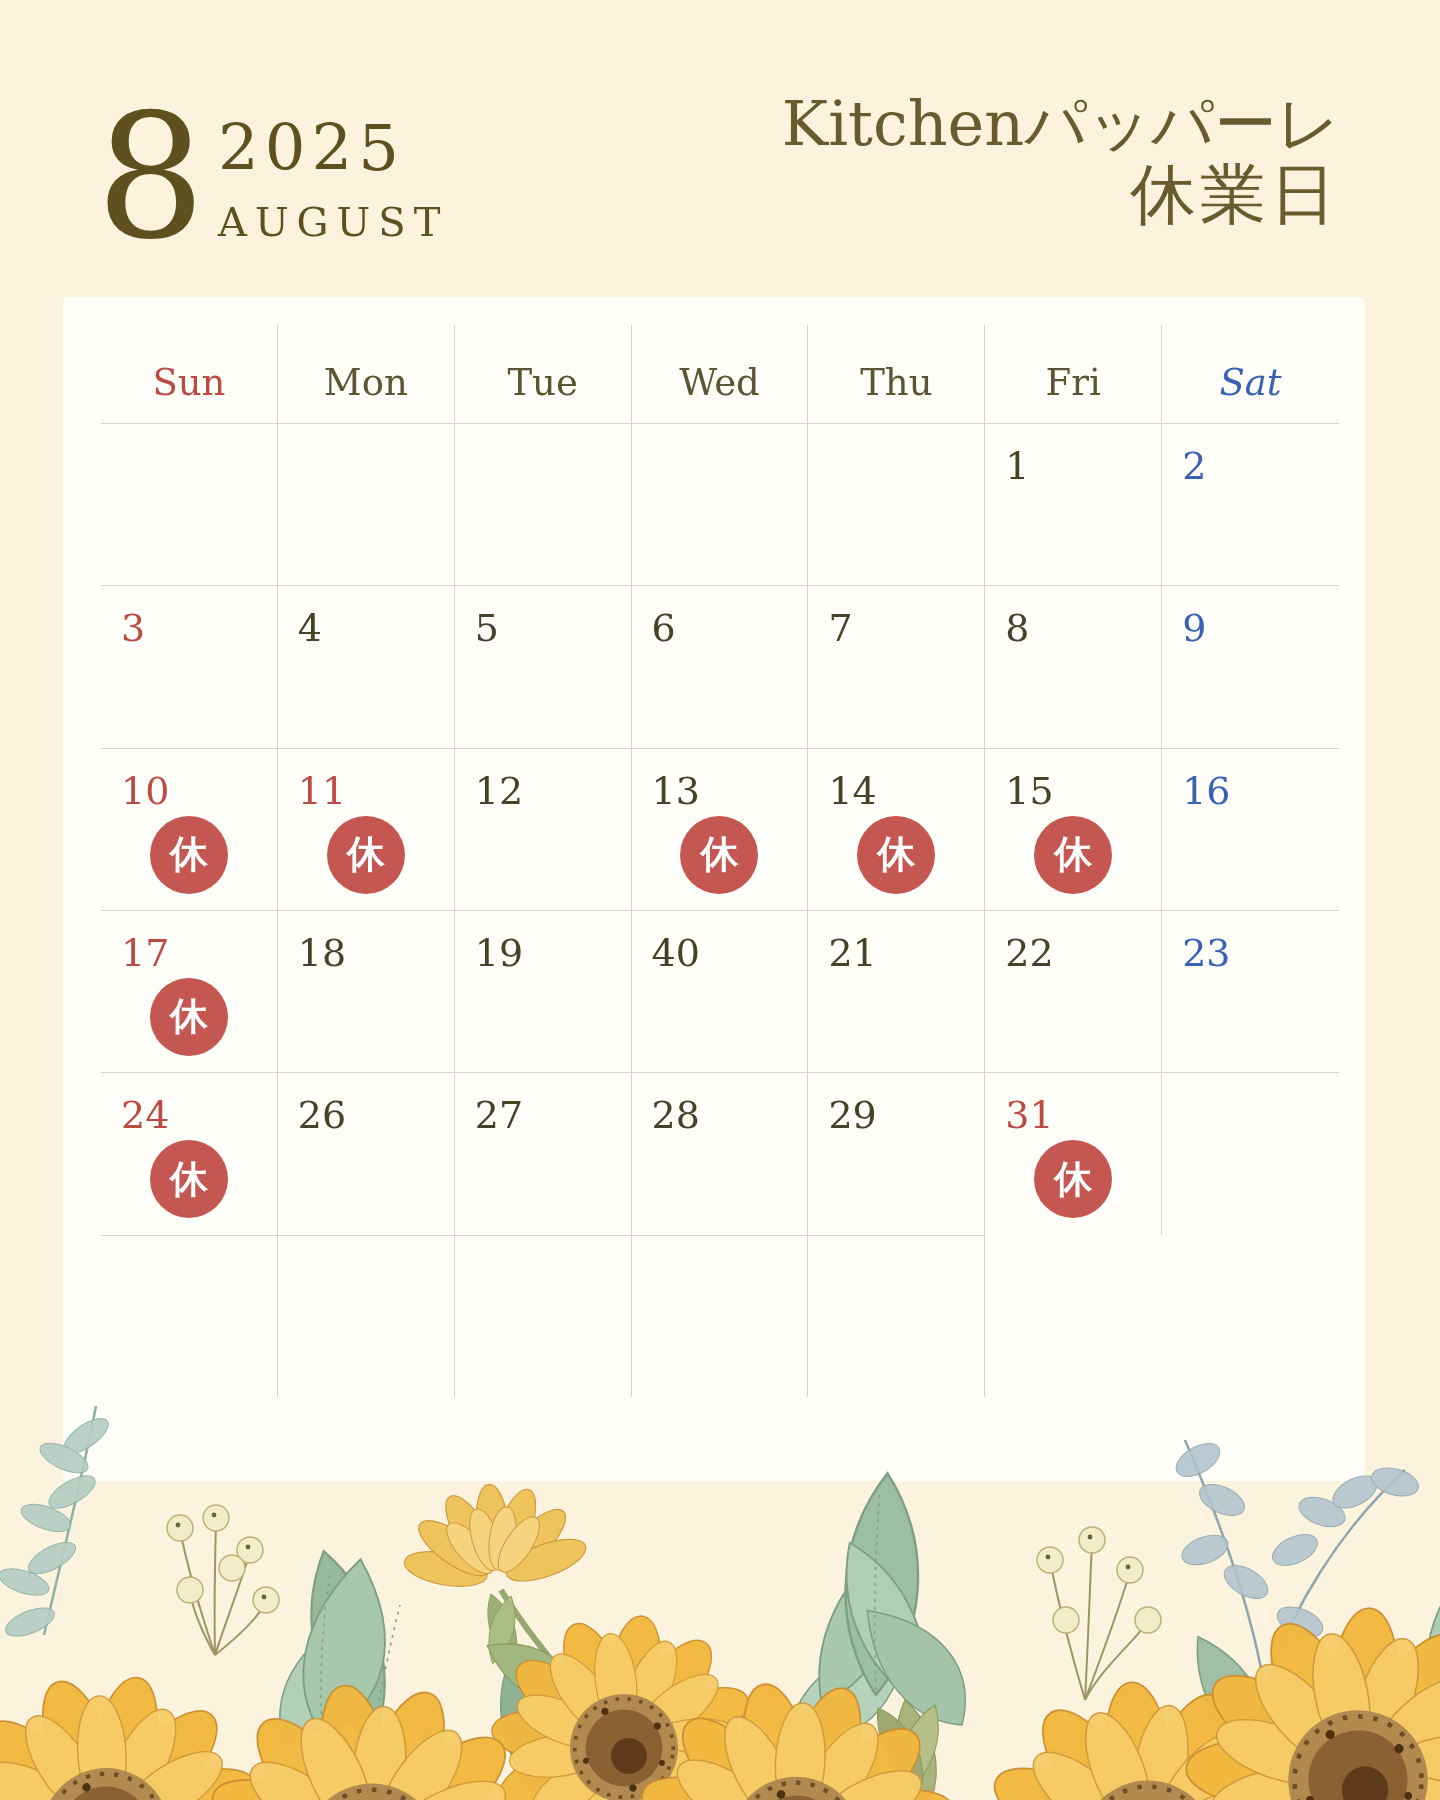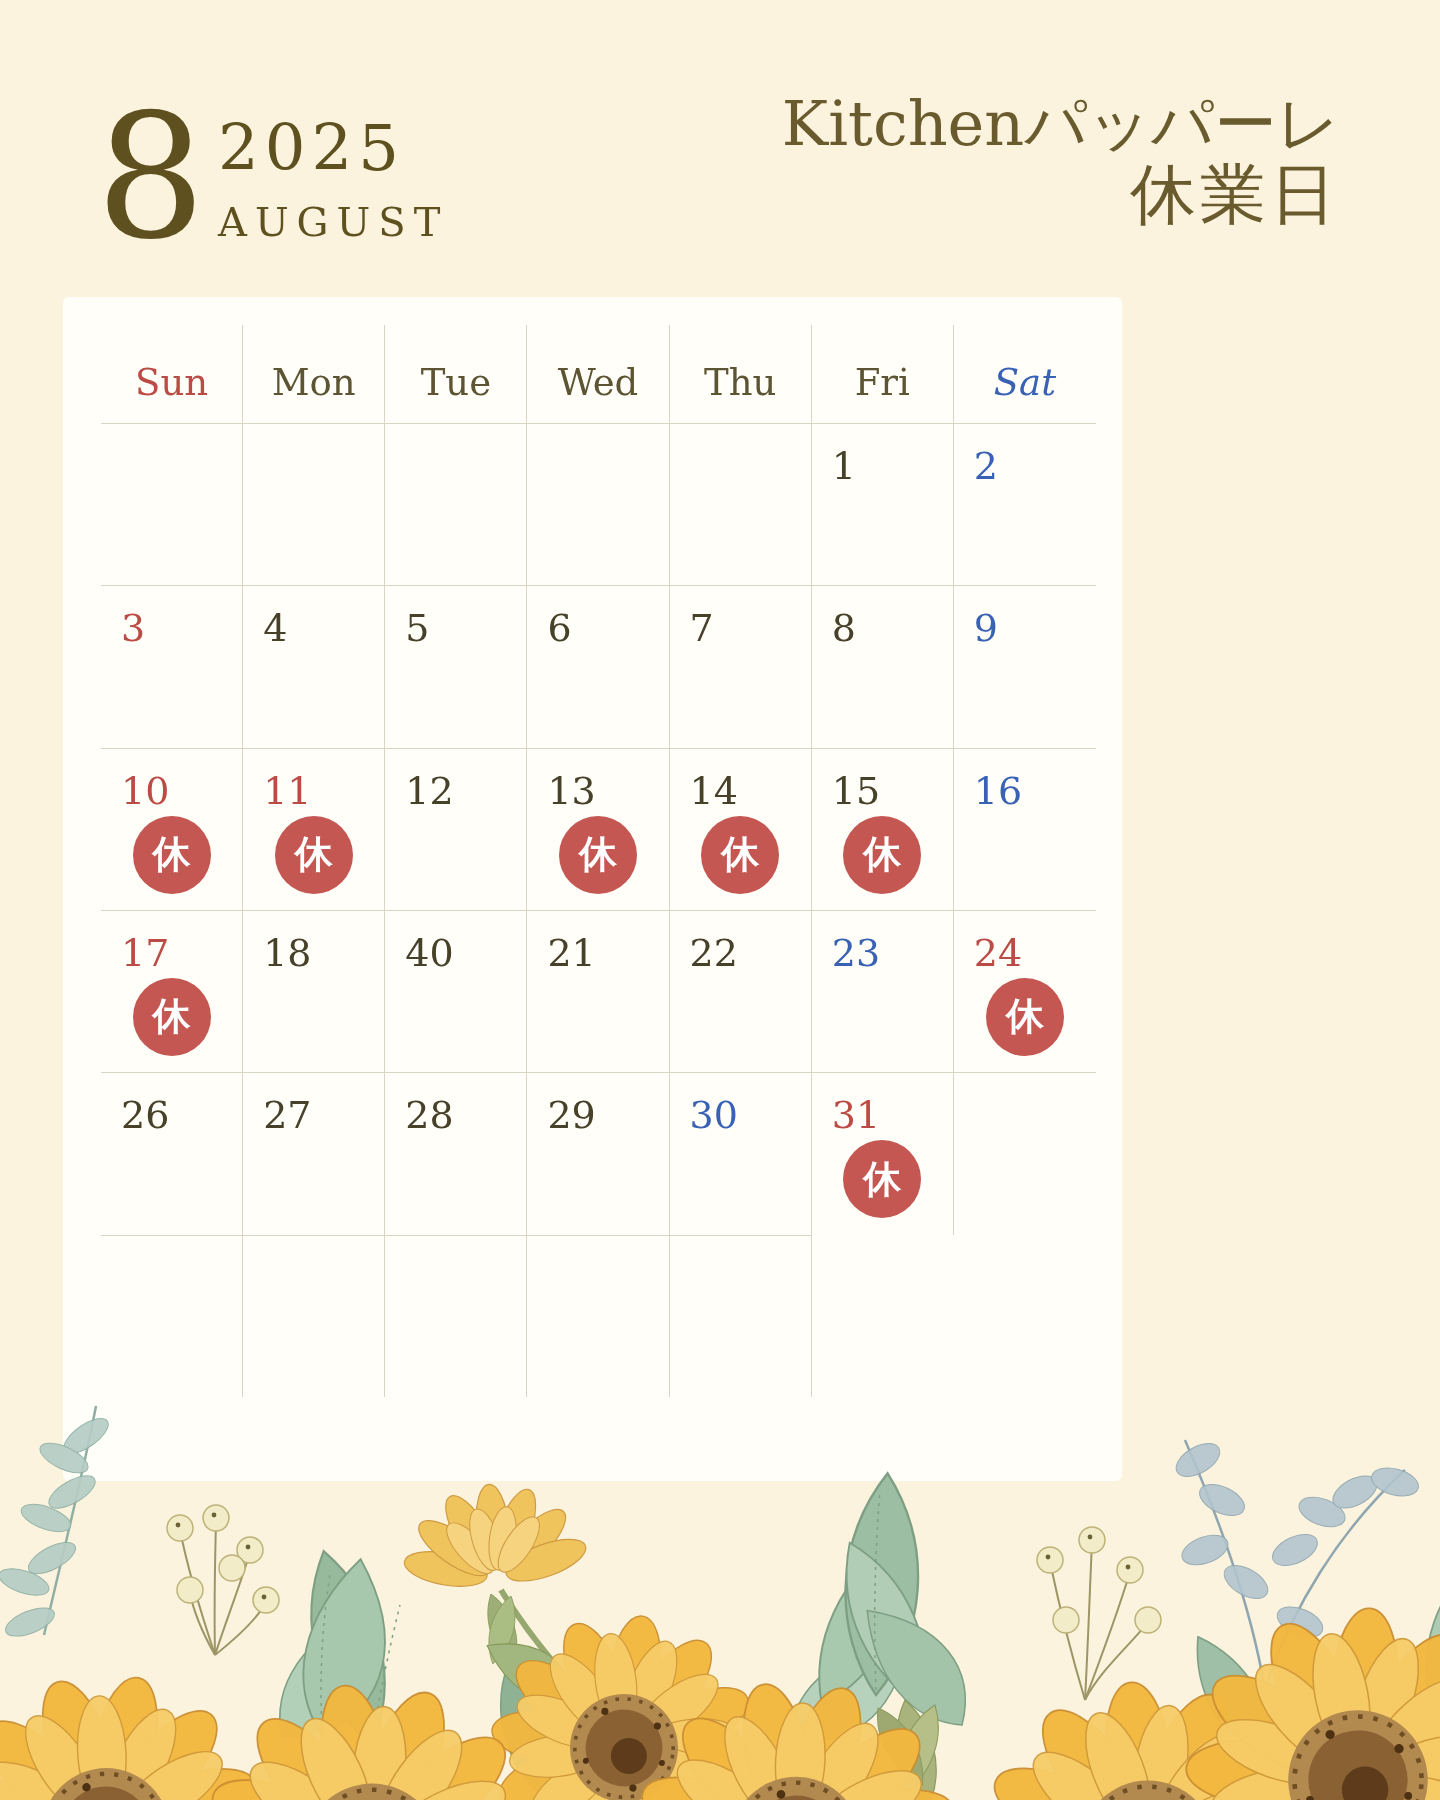--- a/index.html
+++ b/index.html
@@ -20,21 +20,21 @@
     font-size:172px;line-height:1;color:var(--c-header);
   }
   .ym-block{position:absolute;left:218px;top:116px;color:var(--c-header);}
   .year{font-size:64px;letter-spacing:6px;line-height:1;}
   .month-name{font-size:40px;letter-spacing:8px;line-height:1;margin-top:22px;}
   .title-block{position:absolute;right:100px;top:52px;text-align:right;color:var(--c-title);}
   .shop-name{font-size:62px;line-height:1.15;margin-top:36px;}
   .subtitle{font-size:66px;line-height:1.1;letter-spacing:4px;}
   
   .card{
-    position:absolute;left:63px;top:297px;width:1059px;height:1184px;
+    position:absolute;left:63px;top:297px;width:1302px;height:1184px;
     background:var(--c-card);border-radius:6px;
   }
   .grid{position:absolute;left:38px;right:26px;top:28px;bottom:84px;display:flex;flex-direction:column;}
   .weekday-row{height:98px;display:grid;grid-template-columns:repeat(7,1fr);}
   .wd{
     display:flex;align-items:center;justify-content:center;
     font-size:37px;padding-top:16px;border-right:1px solid var(--c-line);
   }
   .wd:nth-child(7){border-right:none;font-style:italic;}
   .grid-body{flex:1;display:grid;grid-template-columns:repeat(7,1fr);grid-template-rows:repeat(6,1fr);}
@@ -140,20 +140,23 @@
           <span class="date v-blue">16</span>
         </div>
         <div class="cell">
           <span class="date v-red">17</span>
           <div class="badge">休</div>
         </div>
         <div class="cell">
           <span class="date v-olive">18</span>
         </div>
         <div class="cell">
+          <span class="date v-olive">19</span>
+        </div>
+        <div class="cell">
           <span class="date v-olive">40</span>
         </div>
         <div class="cell">
           <span class="date v-olive">21</span>
         </div>
         <div class="cell">
           <span class="date v-olive">22</span>
         </div>
         <div class="cell">
           <span class="date v-blue">23</span>
@@ -166,23 +169,20 @@
           <span class="date v-olive">26</span>
         </div>
         <div class="cell">
           <span class="date v-olive">27</span>
         </div>
         <div class="cell">
           <span class="date v-olive">28</span>
         </div>
         <div class="cell">
           <span class="date v-olive">29</span>
-        </div>
-        <div class="cell">
-          <span class="date v-blue">30</span>
         </div>
         <div class="cell">
           <span class="date v-red">31</span>
           <div class="badge">休</div>
         </div>
         <div class="cell"></div>
         <div class="cell"></div>
         <div class="cell"></div>
         <div class="cell"></div>
         <div class="cell"></div>

